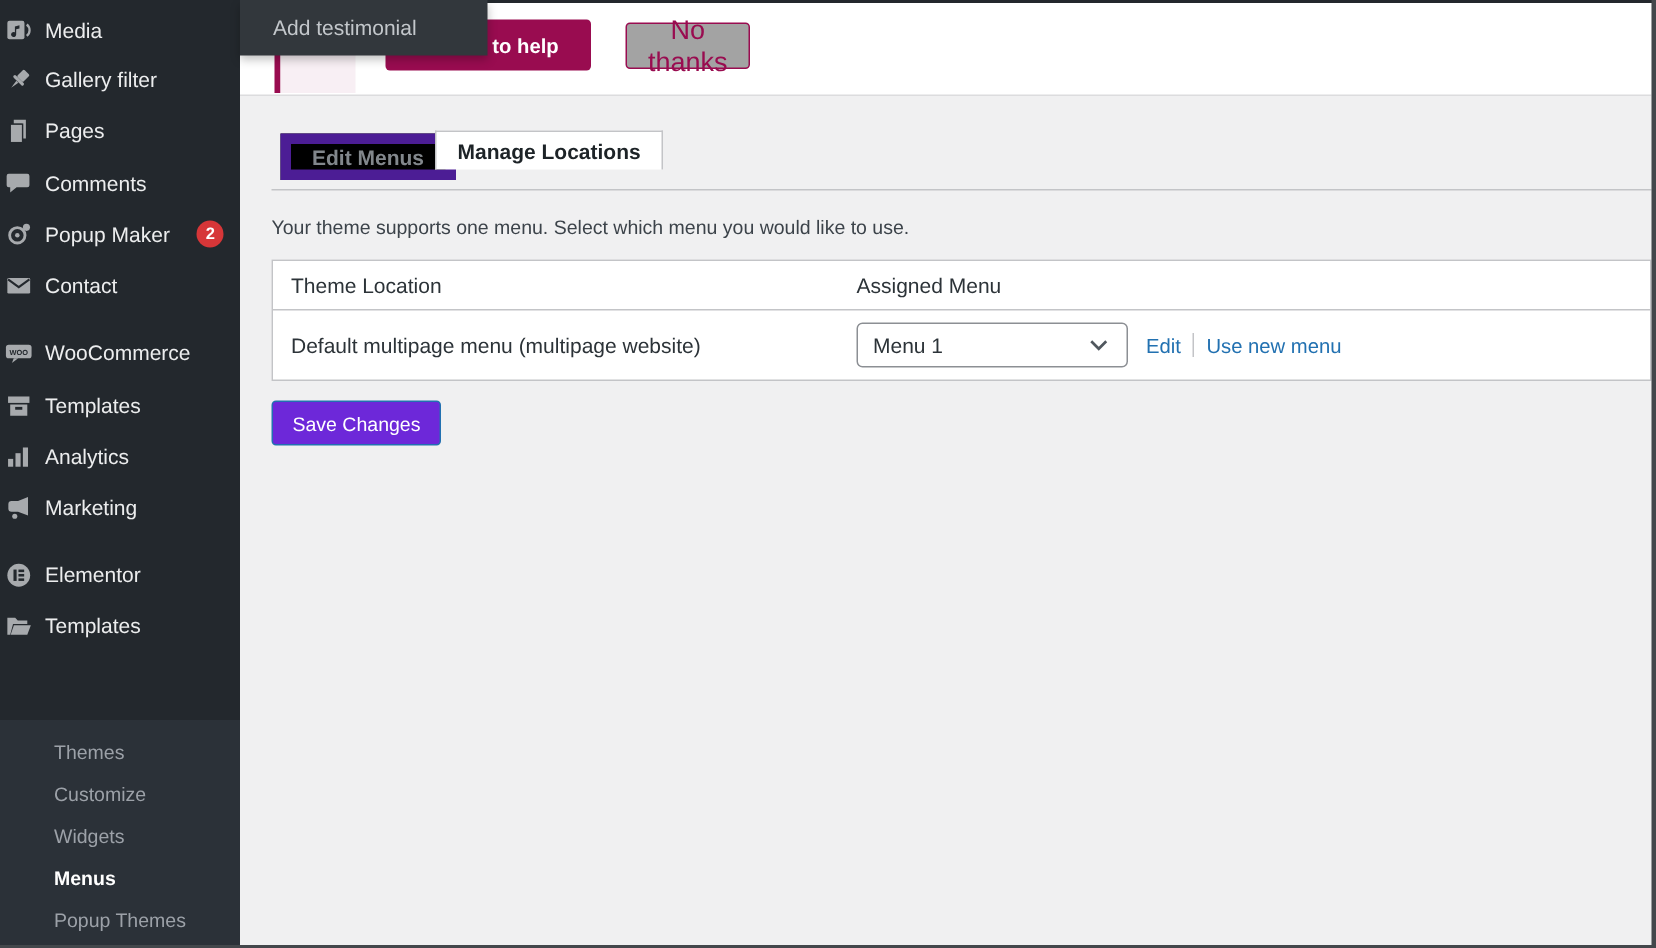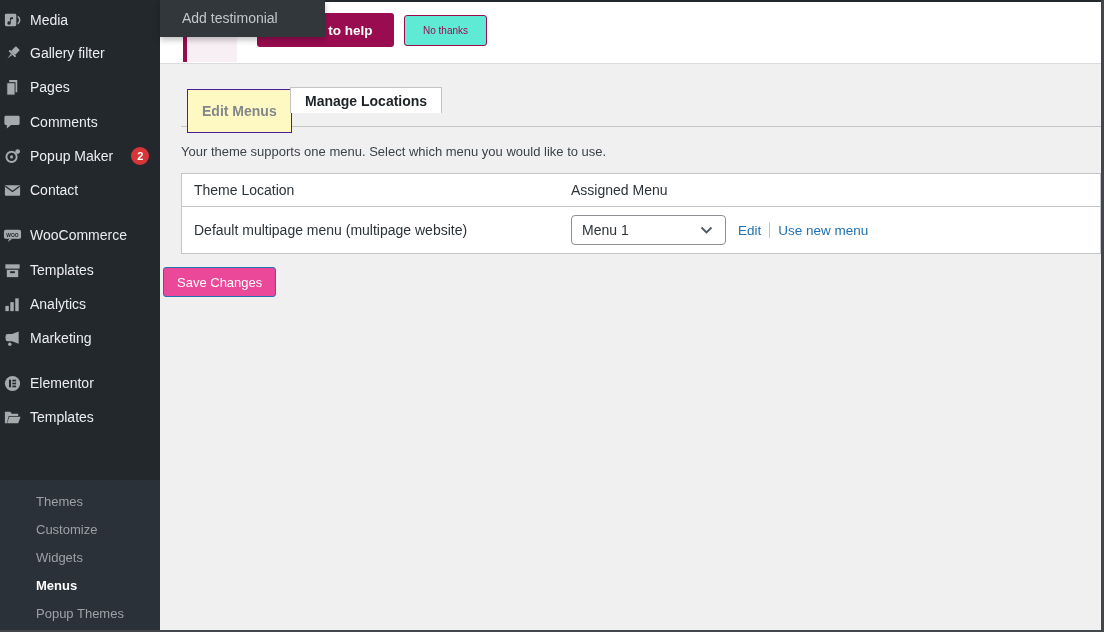--- a/index.html
+++ b/index.html
@@ -42,67 +42,67 @@
   
   .header-strip { position:absolute; left:160px; top:2px; width:941px; height:62px; background:#fff; border-bottom:1px solid #dcdcde; z-index:10; }
   .notice-accent { position:absolute; left:183px; top:8px; width:4px; height:54px; z-index:11; }
   .notice-logo   { position:absolute; left:187px; top:8px; width:50px; height:54px; background:#f8eff4; z-index:11; }
   .btn-primary-help {
     position:absolute; left:257px; top:13px; width:137px; height:34px; z-index:12;
     color:#fff; font-size:13.5px; font-weight:bold; border:none; border-radius:3px;
     display:flex; align-items:center; justify-content:center; cursor:pointer;
   }
   .btn-no-thanks {
-    position:absolute; left:404px; top:15px; width:83px; height:31px; z-index:12;
-    background:#5eead4; font-size:10px; border-radius:3px;
+    position:absolute; left:417px; top:15px; width:83px; height:31px; z-index:12;
+    background:#a3a3a3; font-size:18px; border-radius:3px;
     display:flex; align-items:center; justify-content:center; cursor:pointer;
   }
 
   
   .flyout {
     position:absolute; left:160px; top:0; width:165px; height:37px; background:#32373c;
     color:#c3c7cb; font-size:14px; line-height:37px; padding-left:22px; z-index:50;
     box-shadow:0 3px 6px rgba(0,0,0,.25); cursor:pointer;
   }
 
   
   .tab-line { position:absolute; left:181px; top:126px; width:920px; height:1px; background:#c3c4c7; z-index:1; }
   .tab {
     position:absolute; font-size:14px; font-weight:600; cursor:pointer;
     display:flex; align-items:center; padding:0 14px;
   }
   .tab-inactive {
-    left:187px; top:89px; height:44px; background:#fef9c3; border:1px solid #4c1d95; color:#82878c; z-index:1;
+    left:187px; top:89px; height:31px; background:#000000; border:7px solid #4c1d95; color:#82878c; z-index:1;
   }
   .tab-active {
     left:290px; top:87px; height:26px; background:#fff; border:1px solid #c3c4c7; border-bottom:none; color:#1d2327; z-index:2;
   }
 
   .description { position:absolute; left:181px; top:144px; font-size:13px; color:#3c434a; z-index:1; }
 
   
   .locations-table { position:absolute; left:181px; top:173px; width:920px; background:#fff; border:1px solid #c3c4c7; z-index:1; }
   .thead { position:relative; height:33px; border-bottom:1px solid #c3c4c7; }
   .th { position:absolute; top:0; line-height:33px; font-size:14px; color:#2c3338; }
   .th1 { left:12px; } .th2 { left:389px; }
   .trow { position:relative; height:46px; display:flex; align-items:center; }
   .td1 { position:absolute; left:12px; font-size:14px; color:#2c3338; }
   .td2 { position:absolute; left:389px; display:flex; align-items:center; }
   .select-box {
-    width:155px; height:30px; border:1px solid #8c8f94; border-radius:4px; background:#fff;
+    width:181px; height:30px; border:1px solid #8c8f94; border-radius:4px; background:#fff;
     display:flex; align-items:center; justify-content:space-between; padding:0 12px 0 10px;
     font-size:14px; color:#2c3338; cursor:pointer;
   }
   .row-links { display:flex; align-items:center; margin-left:12px; gap:8px; font-size:13.5px; }
   .row-links a { color:#2271b1; text-decoration:none; cursor:pointer; }
   .vsep { width:1px; height:16px; background:#c3c4c7; }
 
   .btn-save {
-    position:absolute; left:163px; top:267px; height:30px; padding:0 13px; z-index:1;
-    background:#ec4899; border:1px solid #2271b1; border-radius:3px; color:#fff; font-size:13px;
+    position:absolute; left:181px; top:267px; height:30px; padding:0 13px; z-index:1;
+    background:#6d28d9; border:1px solid #2271b1; border-radius:3px; color:#fff; font-size:13px;
     display:flex; align-items:center; cursor:pointer;
   }
 </style>
 </head>
 <body>
 
 <div class="page">
 
   <div class="header-strip"></div>
   <div class="notice-accent" style="background:#990c50"></div>

